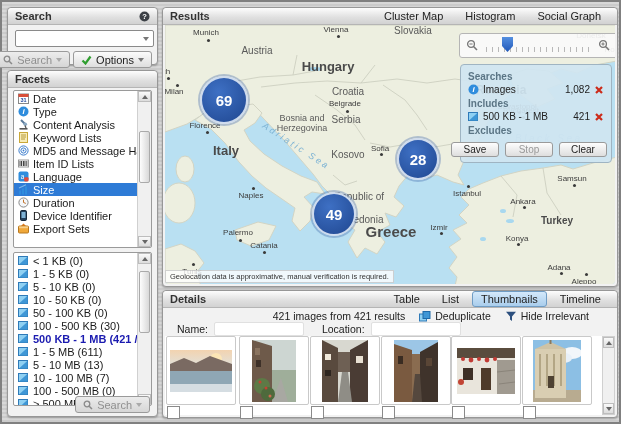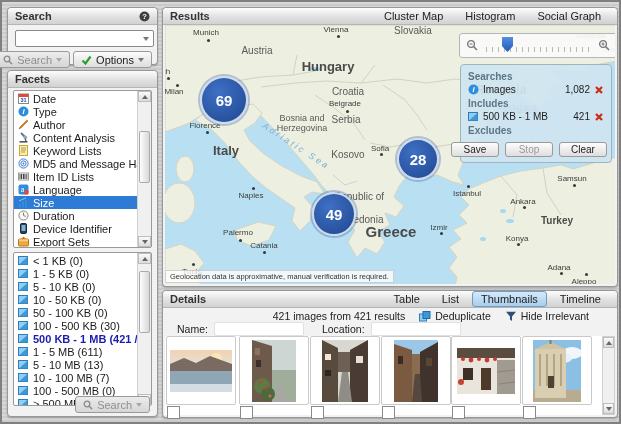--- a/index.html
+++ b/index.html
@@ -139,28 +139,20 @@
             <span>Date</span>
           </div>
           <div class="lrow">
             <span class="licon">
               <svg width="11" height="11">
                 <circle cx="5.5" cy="5.5" r="5" fill="#2f8ddd"></circle>
                 <text x="5.5" y="8.4" font-size="8" fill="#fff" text-anchor="middle" font-weight="bold" font-style="italic">i</text>
               </svg>
             </span>
             <span>Type</span>
-          </div>
-          <div class="lrow">
-            <span class="licon">
-              <svg width="11" height="11">
-                <path d="M1,10 L3,9 L10,2 L9,1 L2,8 Z" fill="#e07818" stroke="#a85a10" stroke-width="0.5"></path>
-              </svg>
-            </span>
-            <span>Author</span>
           </div>
           <div class="lrow">
             <span class="licon">
               <svg width="11" height="11">
                 <path d="M3,1 L7,5" stroke="#5a7a9a" stroke-width="2"></path>
                 <circle cx="7.3" cy="5.3" r="1.8" fill="#8aa8c2"></circle>
                 <path d="M7,6.5 L8,9" stroke="#555" stroke-width="1.3"></path>
                 <rect x="1.5" y="9" width="8" height="1.6" fill="#555"></rect>
               </svg>
             </span>

